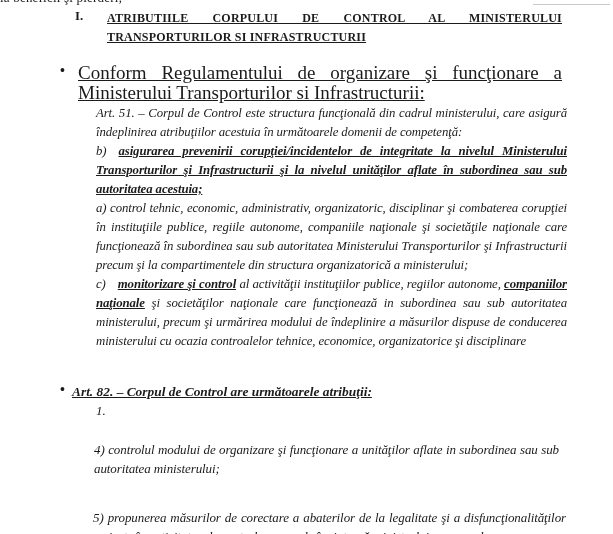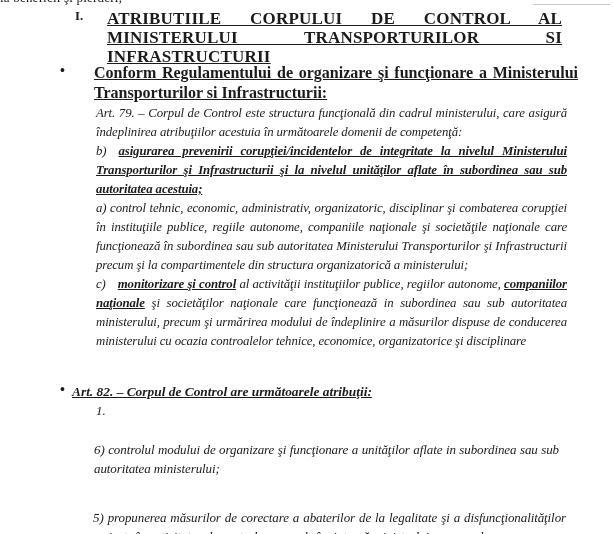--- a/index.html
+++ b/index.html
@@ -16,28 +16,28 @@
 
   
   .top-frag { top:0; left:74; width:220px; height:6px; overflow:hidden; }
   .top-frag span { display:block; margin-top:-10px; font-size:13px; letter-spacing:.2px; }
 
   .top-rule { top:4px; left:533px; width:77px; height:1px; background:#c9c9c9; }
 
   
   .heading-num { top:9px; left:75px; font-weight:bold; font-size:12.8px; }
   .heading { top:9px; left:107px; width:455px;
-    font-weight:bold; font-size:17px; line-height:19px;
+    font-weight:bold; font-size:12px; line-height:19px;
     text-align:justify; letter-spacing:.2px; }
   .heading u, .u { text-decoration:underline; }
 
   
   .b1-marker { top:63px; left:60px; font-size:14px; font-weight:bold; }
   .bullet1 { top:63px; left:78px; width:484px;
-    font-weight:bold; font-size:16px; line-height:20px; text-align:justify;margin-left:16px; }
+    font-weight:normal; font-size:19px; line-height:20px; text-align:justify; }
 
   
   .body-block { top:104px; left:96px; width:471px;
     font-style:italic; font-size:12.8px; line-height:19px;
     text-align:justify; letter-spacing:-.1px; }
   .body-block p { margin:0; }
   .bseg { font-weight:bold; text-decoration:underline; }
   .plabel { margin-right:12px; }
 
   
@@ -69,36 +69,36 @@
   <div class="abs heading">
     <span class="u">ATRIBUTIILE CORPULUI DE CONTROL AL MINISTERULUI TRANSPORTURILOR SI INFRASTRUCTURII</span>
   </div>
 
   <div class="abs b1-marker">•</div>
   <div class="abs bullet1">
     <span class="u">Conform Regulamentului de organizare şi funcţionare a Ministerului Transporturilor si Infrastructurii:</span>
   </div>
 
   <div class="abs body-block">
-    <p><span>Art. 79. – Corpul de Control este structura funcţională din cadrul ministerului, care asigură îndeplinirea atribuţiilor acestuia în următoarele domenii de competenţă:</span></p>
+    <p><span>Art. 51. – Corpul de Control este structura funcţională din cadrul ministerului, care asigură îndeplinirea atribuţiilor acestuia în următoarele domenii de competenţă:</span></p>
     <p><span class="plabel">b)</span><span class="bseg">asigurarea prevenirii corupţiei/incidentelor de integritate la nivelul Ministerului Transporturilor şi Infrastructurii şi la nivelul unităţilor aflate în subordinea sau sub autoritatea acestuia;</span></p>
     <p><span>a) control tehnic, economic, administrativ, organizatoric, disciplinar şi combaterea corupţiei în instituţiile publice, regiile autonome, companiile naţionale şi societăţile naţionale care funcţionează în subordinea sau sub autoritatea Ministerului Transporturilor şi Infrastructurii precum şi la compartimentele din structura organizatorică a ministerului;</span></p>
     <p><span class="plabel">c)</span><span class="bseg">monitorizare şi control</span><span> al activităţii instituţiilor publice, regiilor autonome, </span><span class="bseg">companiilor naţionale</span><span> şi societăţilor naţionale care funcţionează in subordinea sau sub autoritatea ministerului, precum şi urmărirea modului de îndeplinire a măsurilor dispuse de conducerea ministerului cu ocazia controalelor tehnice, economice, organizatorice şi disciplinare</span></p>
   </div>
 
   <div class="abs b2-marker">•</div>
   <div class="abs bullet2">
     <span class="u">Art. 82. – Corpul de Control are următoarele atribuţii:</span>
   </div>
 
   <div class="abs item1">
     <span class="num">1.</span>
   </div>
 
   <div class="abs item2">
-    <span>6) controlul modului de organizare şi funcţionare a unităţilor aflate in subordinea sau sub autoritatea ministerului;</span>
+    <span>4) controlul modului de organizare şi funcţionare a unităţilor aflate in subordinea sau sub autoritatea ministerului;</span>
   </div>
 
   <div class="abs item5">
     <span>5) propunerea măsurilor de corectare a abaterilor de la legalitate şi a disfuncţionalităţilor sesizate în activitatea de control, pe care le înaintează ministrului spre aprobare;</span>
   </div>
 
 </div>
 
 </body></html>

